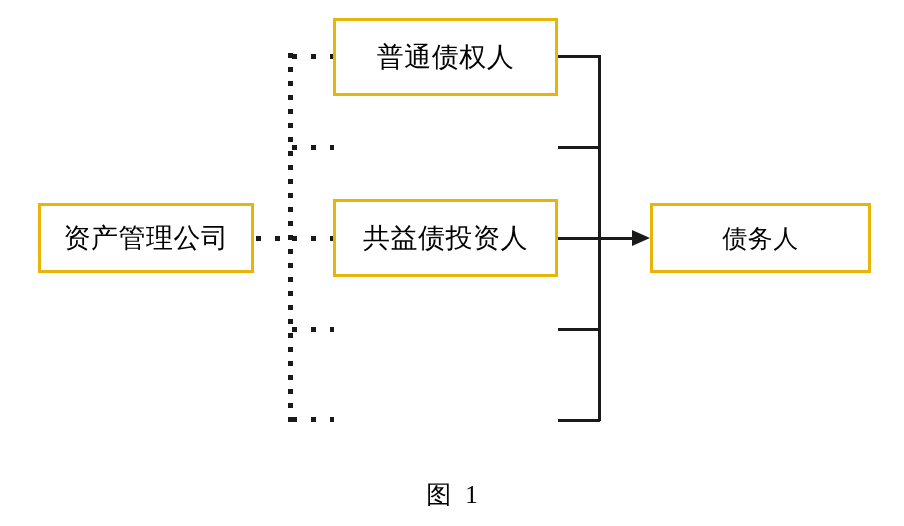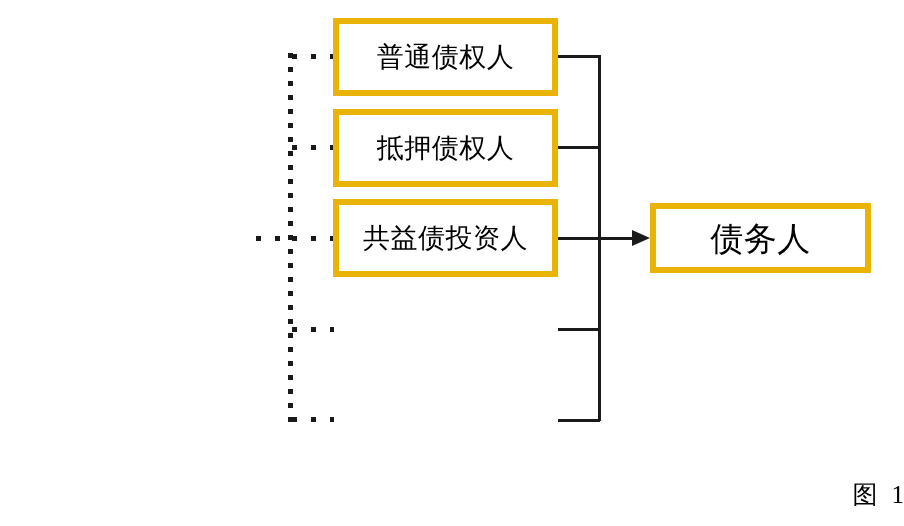--- a/index.html
+++ b/index.html
@@ -13,21 +13,21 @@
   #stage {
     position: relative;
     width: 904px;
     height: 526px;
     background: #ffffff;
     overflow: hidden;
   }
   .node {
     position: absolute;
     box-sizing: border-box;
-    border: 6px solid #eab308;
+    border: 3px solid #eab308;
     background: #ffffff;
     display: flex;
     align-items: center;
     justify-content: center;
     color: #000000;
     z-index: 3;
     overflow: hidden;
     white-space: nowrap;
   }
   .node-label {
@@ -43,21 +43,21 @@
     height: 70px;
   }
   #node-asset .node-label { font-size: 27px; }
   
   #node-debtor {
     left: 650px;
     top: 203px;
     width: 221px;
     height: 70px;
   }
-  #node-debtor .node-label { font-size: 33px; }
+  #node-debtor .node-label { font-size: 25px; }
   
   .mid {
     left: 333px;
     width: 225px;
     height: 78px;
   }
   .mid .node-label { font-size: 27px; }
   .mid.tight .node-label { font-size: 26px; letter-spacing: -0.5px; }
   #mid-0 { top: 18px; }
   #mid-1 { top: 109px; }
@@ -144,21 +144,21 @@
     border-top: 8px solid transparent;
     border-bottom: 8px solid transparent;
   }
 
   
   #caption {
     position: absolute;
     left: 0;
     top: 478px;
     width: 904px;
-    text-align: right;
+    text-align: center;
     font-family: "Liberation Serif", "DejaVu Serif", serif;
     font-size: 25px;
     color: #000000;
     z-index: 2;
   }
   #caption .cap-num { margin-left: 14px; }
 </style>
 </head>
 <body>
 
@@ -175,28 +175,28 @@
   <div class="conn" id="bus-vert"></div>
   <div class="conn bus-stub b0"></div>
   <div class="conn bus-stub b1"></div>
   <div class="conn bus-stub b2"></div>
   <div class="conn bus-stub b3"></div>
   <div class="conn bus-stub b4"></div>
 
   <div class="conn" id="arrow-line"></div>
   <div class="conn" id="arrow-head"></div>
 
+  <div class="node" id="node-asset">
+    <span class="node-label">资产管理公司</span>
+  </div>
 
   <div class="node mid" id="mid-0">
     <span class="node-label">普通债权人</span>
   </div>
 
-  <div class="node mid" id="mid-1">
-    <span class="node-label">抵押债权人</span>
-  </div>
 
   <div class="node mid" id="mid-2">
     <span class="node-label">共益债投资人</span>
   </div>
 
 
 
   <div class="node" id="node-debtor">
     <span class="node-label">债务人</span>
   </div>

